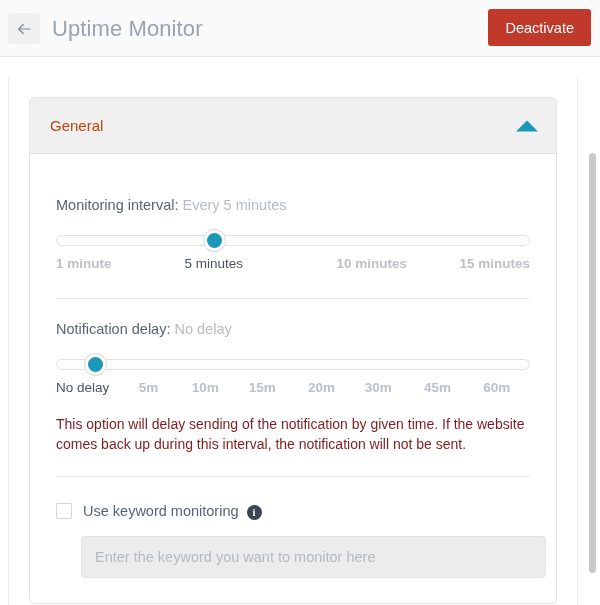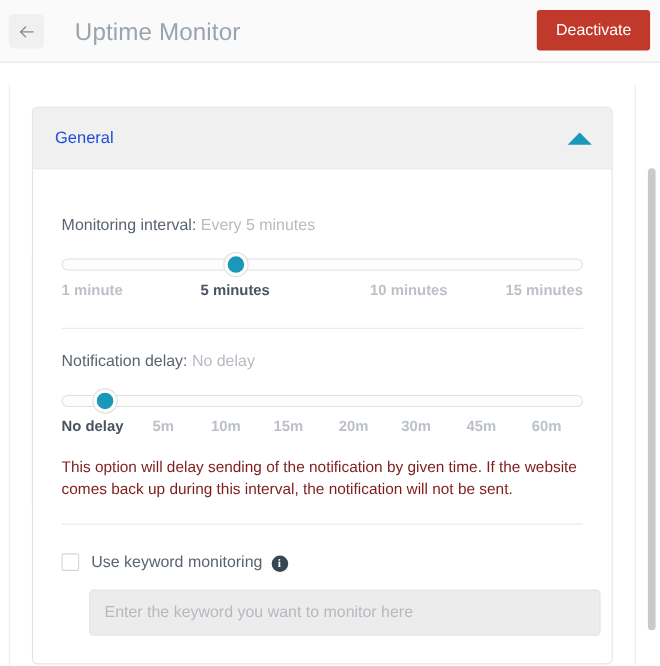--- a/index.html
+++ b/index.html
@@ -44,21 +44,21 @@
 
   .back-arrow-icon {
     display: block;
     width: 18px;
     height: 18px;
     color: #7d8892;
   }
 
   .page-title {
     position: absolute;
-    left: 68px;
+    left: 52px;
     top: 12px;
     font-size: 22px;
     font-weight: 400;
     color: #9aa4ae;
     letter-spacing: 0.1px;
     line-height: 33px;
     white-space: nowrap;
   }
 
   .deactivate-button {
@@ -118,21 +118,21 @@
     border-radius: 4px 4px 0 0;
     display: flex;
     align-items: center;
     padding: 0 20px;
     cursor: pointer;
     position: relative;
   }
 
   .panel-title {
     font-size: 15px;
-    color: #1d4ed8;
+    color: #c2410c;
     font-weight: 400;
   }
 
   .collapse-caret-icon {
     position: absolute;
     right: 18px;
     top: 50%;
     transform: translateY(-50%);
     width: 0;
     height: 0;
@@ -201,21 +201,21 @@
     position: absolute;
     top: 0;
     font-size: 13.5px;
     color: #bcc1c7;
     white-space: nowrap;
     transform: translateX(-50%);
     font-weight: bold;
   }
   .slider-tick.active {
     color: #4a5460;
-    font-weight: bold;
+    font-weight: normal;
   }
   .slider-tick.edge-left { transform: translateX(0); }
   .slider-tick.edge-right { transform: translateX(-100%); }
 
   
   .divider {
     height: 1px;
     background: #e8e8e8;
     margin: 20px 0 0 0;
   }

